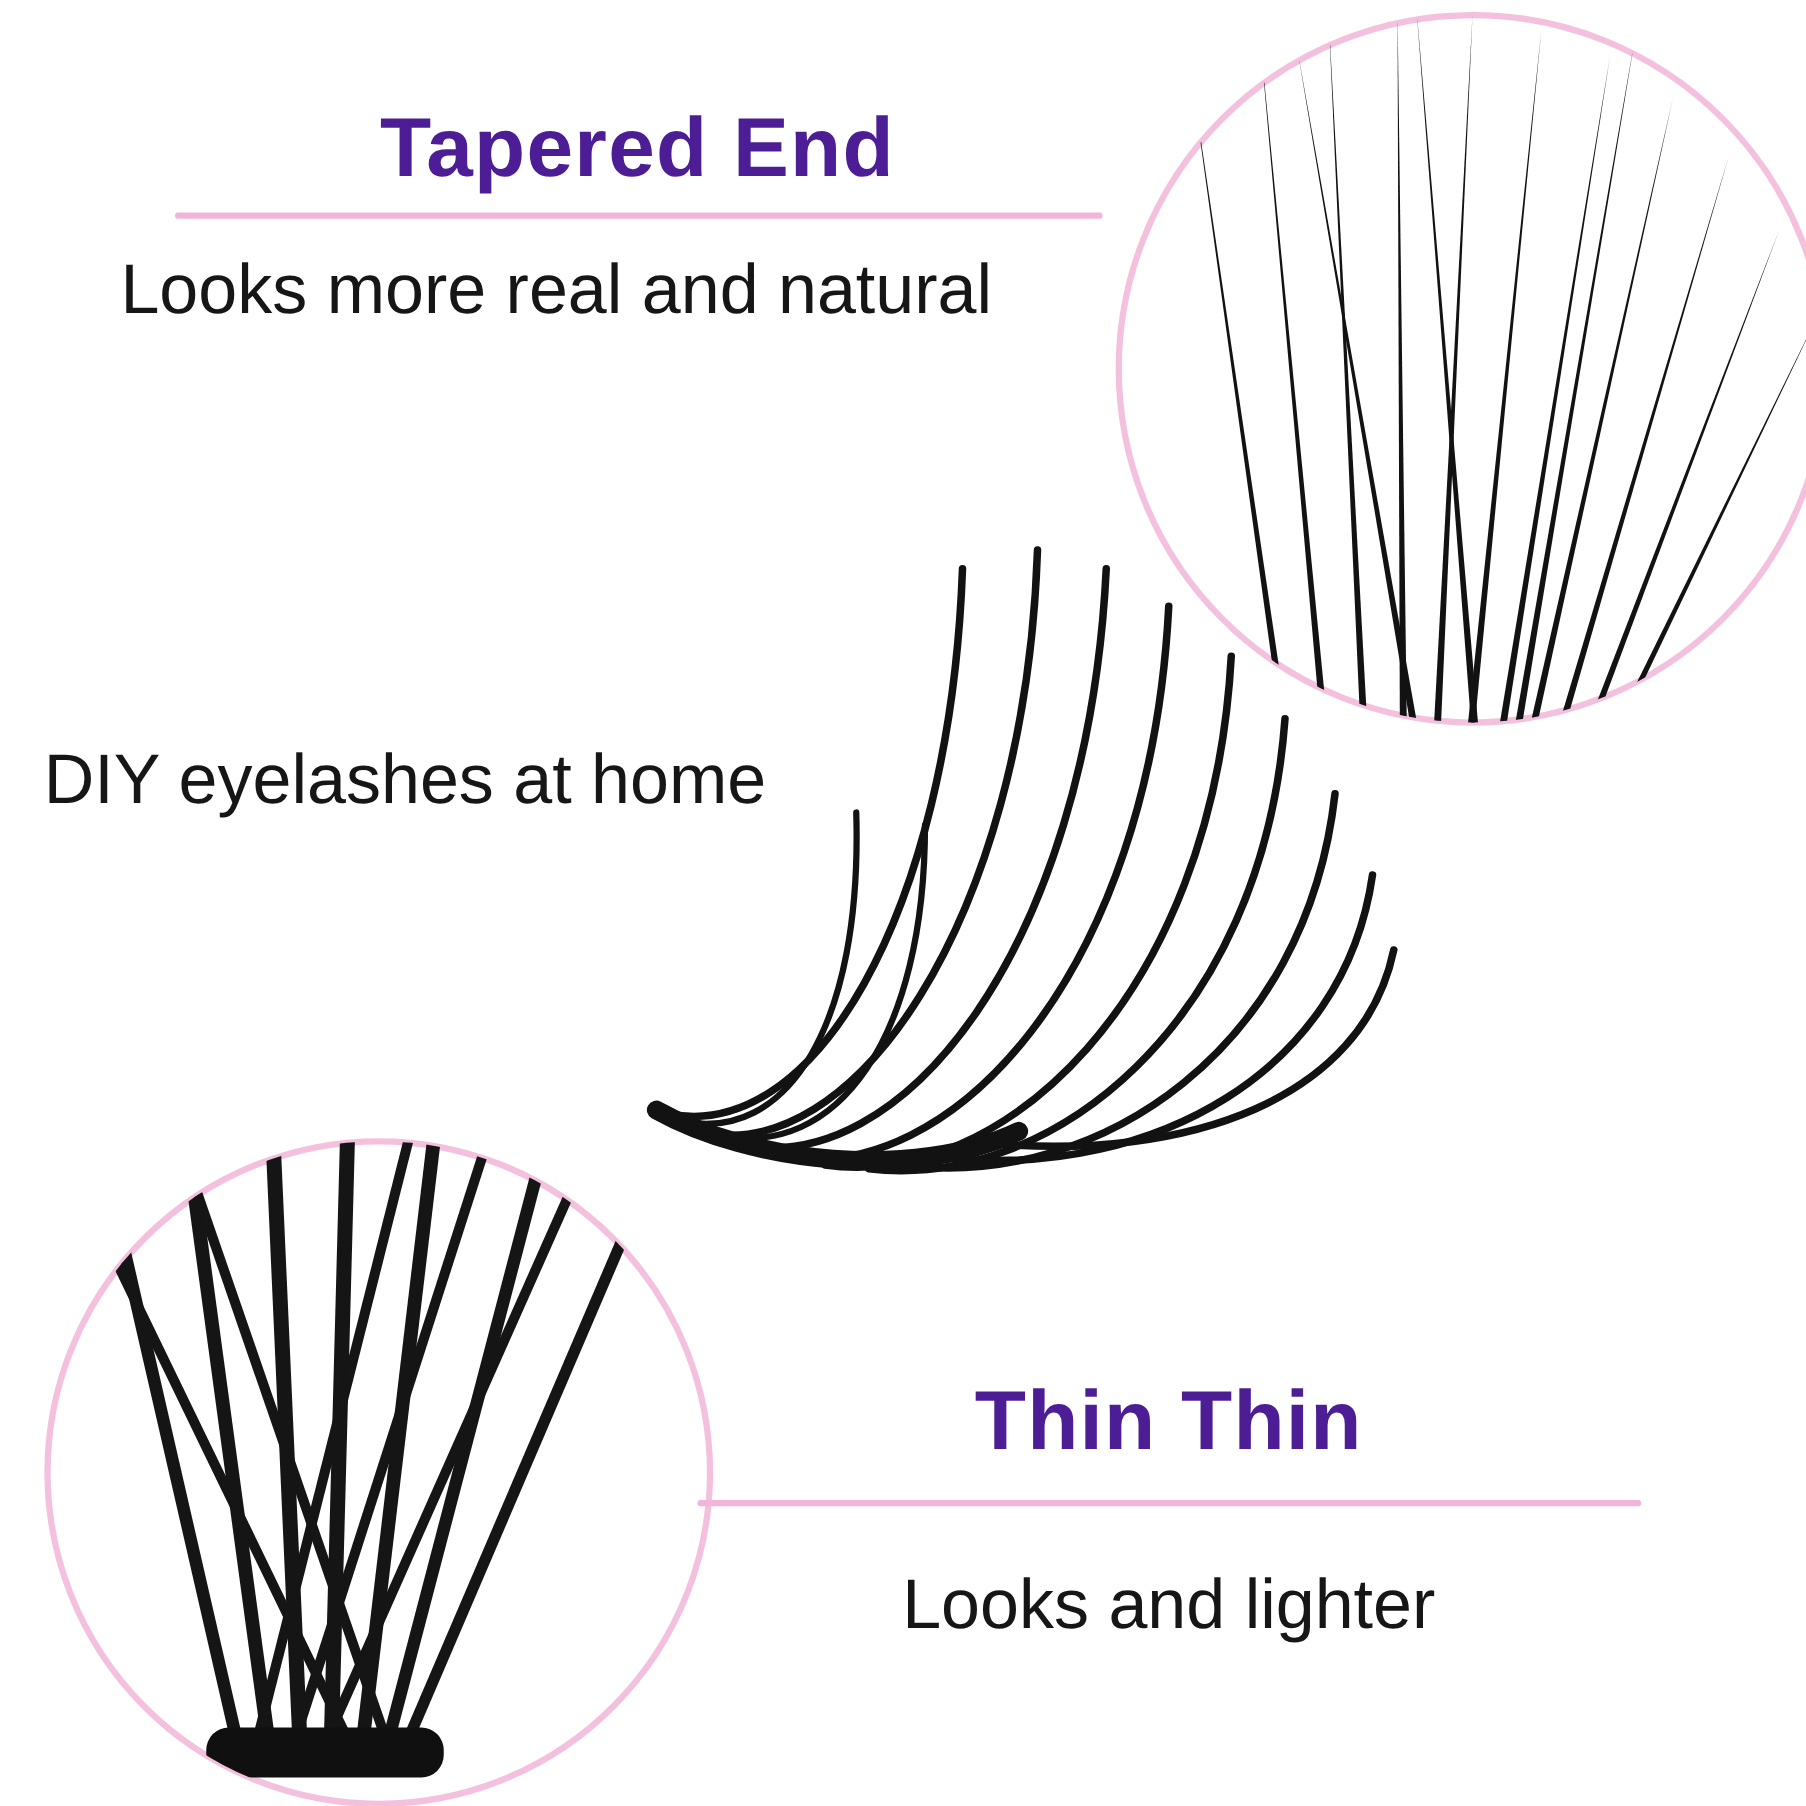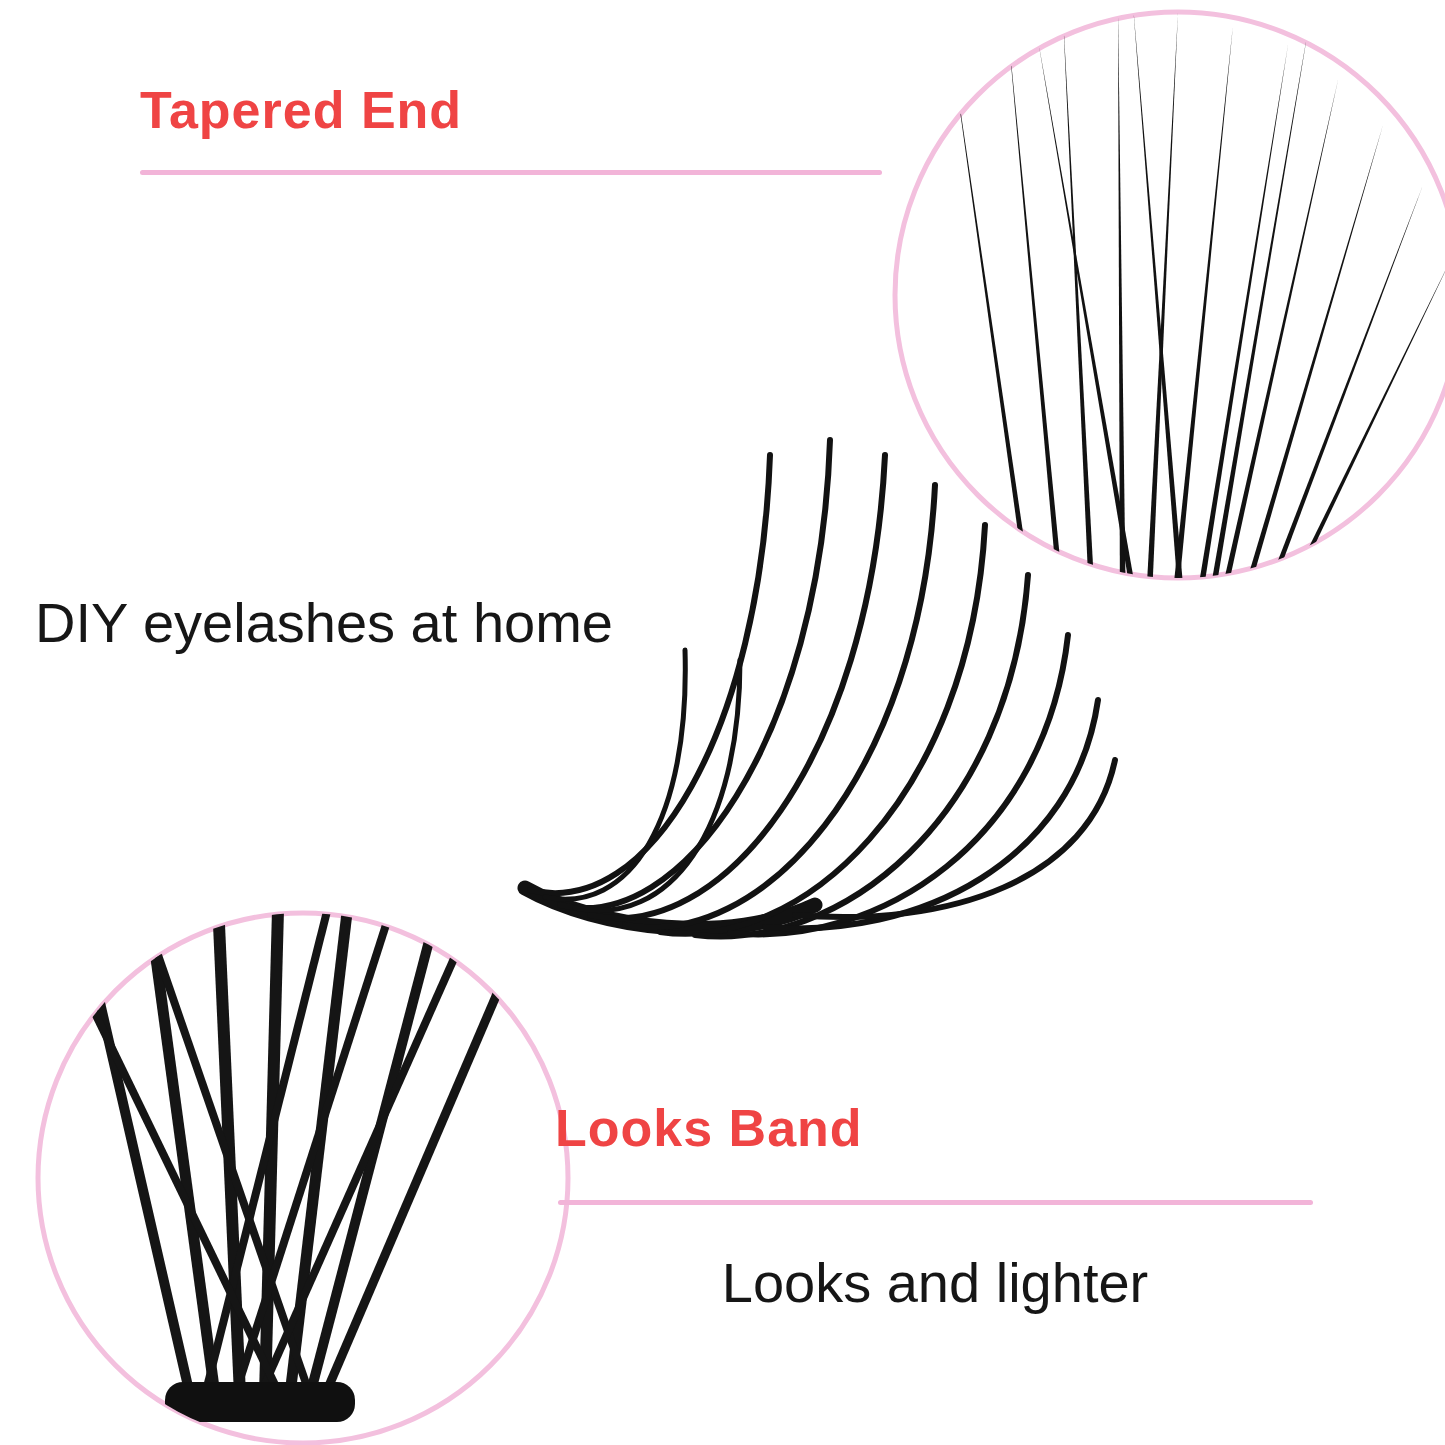--- a/index.html
+++ b/index.html
@@ -11,24 +11,25 @@
     position: relative;
     width: 1445px;
     height: 1445px;
     background: #ffffff;
     overflow: hidden;
     font-family: "Liberation Sans", "DejaVu Sans", sans-serif;
     color: #141414;
   }
   .abs { position: absolute; }
   .title {
-    font-size: 52px;
+    font-size: 67px;
     font-weight: bold;
     letter-spacing: 1px;
-    color: #ef4444;
+    text-align: center;
+    color: #4c1d95;
     white-space: nowrap;
   }
   .subtitle {
     font-size: 56px;
     font-weight: 500;
     text-align: center;
     color: #161616;
     white-space: nowrap;
   }
   .underline {
@@ -40,20 +41,21 @@
 </style>
 </head>
 <body>
 
 <div id="page">
 
   <div class="abs title" style="left:140px; top:80px; width:740px;">Tapered End</div>
 
   <div class="abs underline" style="left:140px; top:170px; width:742px;"></div>
 
+  <div class="abs subtitle" style="left:0px; top:198px; width:890px;">Looks more real and natural</div>
 
   <svg class="abs" style="left:878px; top:0px;" width="600" height="600" viewBox="0 0 600 600">
     <defs>
       <clipPath id="clipTop">
         <circle cx="300" cy="295" r="283"></circle>
       </clipPath>
     </defs>
     <circle cx="300" cy="295" r="283" fill="#ffffff" stroke="#f3c0de" stroke-width="5"></circle>
     <g clip-path="url(#clipTop)" fill="#121212">
       <path d="M152,620 L158,620 L75,60 Z"></path>
@@ -111,19 +113,19 @@
         <line x1="180" y1="495" x2="320" y2="-60" stroke-width="8"></line>
         <line x1="285" y1="495" x2="95" y2="-55" stroke-width="8"></line>
         <line x1="235" y1="495" x2="455" y2="0" stroke-width="8"></line>
         <line x1="255" y1="495" x2="20" y2="10" stroke-width="8"></line>
         <line x1="210" y1="495" x2="385" y2="-50" stroke-width="8"></line>
       </g>
       <rect x="140" y="482" width="190" height="40" rx="18" fill="#101010"></rect>
     </g>
   </svg>
 
-  <div class="abs title" style="left:555px; top:1098px; width:760px;">Looks Band</div>
+  <div class="abs title" style="left:555px; top:1098px; width:760px;">Thin Thin</div>
 
   <div class="abs underline" style="left:558px; top:1200px; width:755px;"></div>
 
   <div class="abs subtitle" style="left:555px; top:1250px; width:760px;">Looks and lighter</div>
 
 </div>
 
 </body></html>

